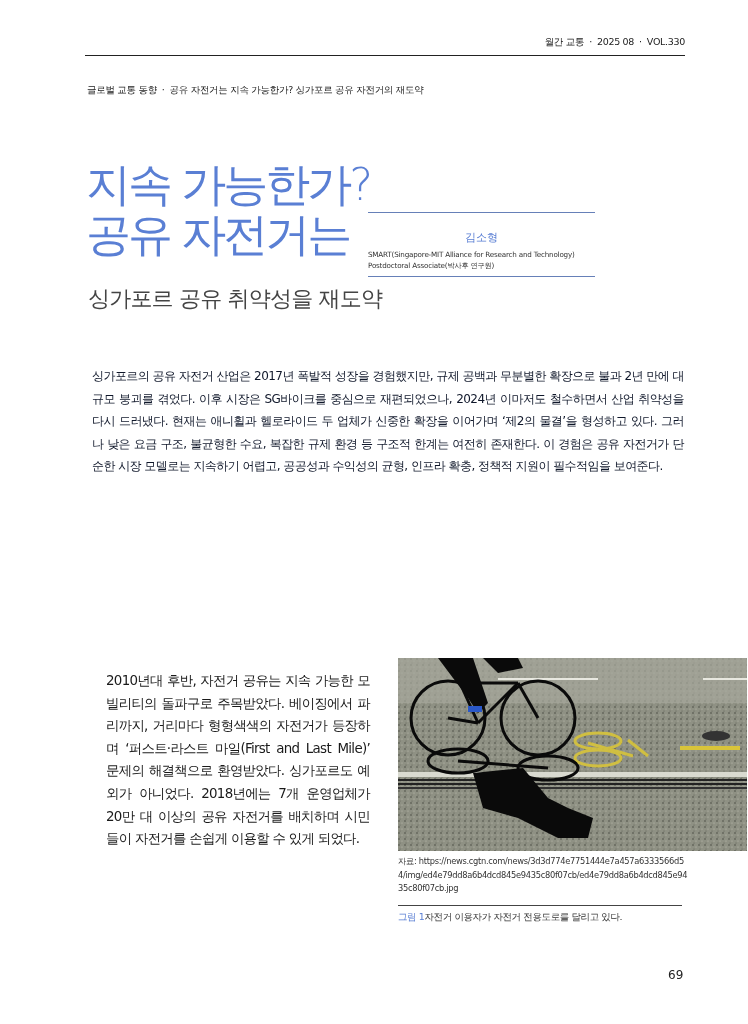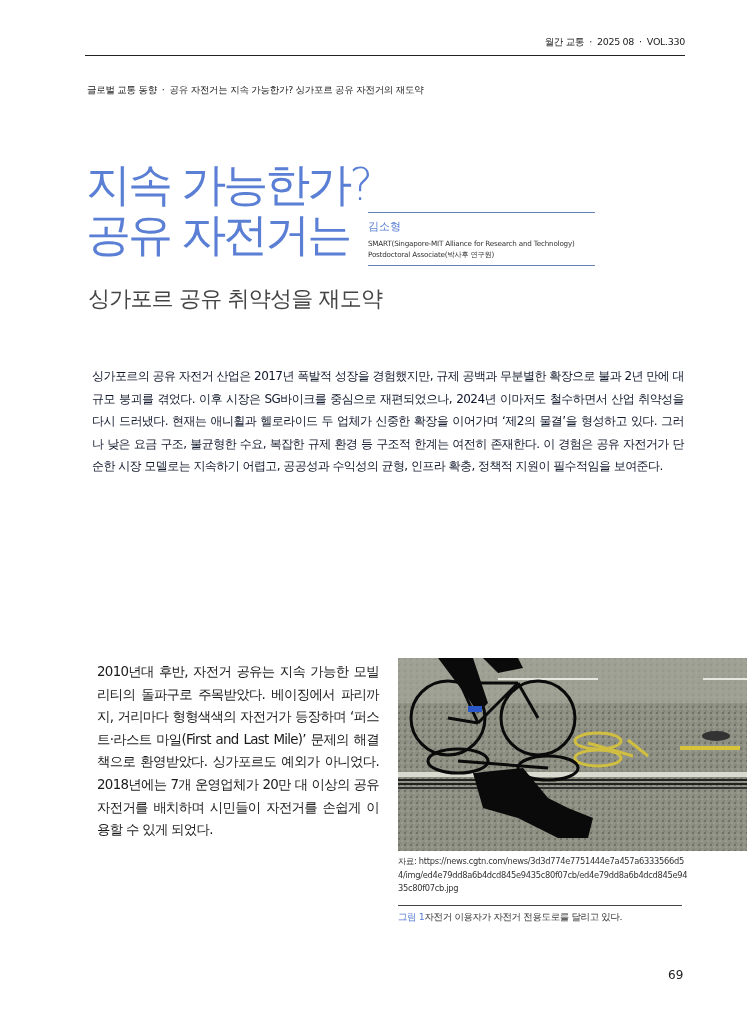--- a/index.html
+++ b/index.html
@@ -27,42 +27,42 @@
     
     .title {
       left: 86px; top: 160px; font-size: 45px; line-height: 50px; color: #5A7FD4;
       font-weight: 300; letter-spacing: -3px; white-space: nowrap;
     }
     .title .line { display: block; }
     .author-block { left: 368px; top: 212px; width: 227px; }
     .author-rule-top { width: 227px; height: 1px; background: #6680b8; }
     .author-rule-bottom { width: 227px; height: 1px; background: #6680b8; margin-top: 5px; }
     .author-name {
-      font-size: 11px; color: #5A7FD4; margin-top: 7px; line-height: 14px;
+      font-size: 11px; color: #5A7FD4; margin-top: 18px; line-height: 14px; text-align: center;
     }
     .author-affil {
       font-size: 7.2px; line-height: 11px; color: #333; letter-spacing: -0.2px; margin-top: 4px; white-space: nowrap;
     }
 
     .subtitle {
       left: 88px; top: 284px; font-size: 22px; color: #444; letter-spacing: -0.8px; white-space: nowrap;
     }
 
     
     .abstract {
       left: 92px; top: 365px; width: 592px; font-size: 12px; line-height: 22.5px;
       color: #0f172a; letter-spacing: -0.55px; text-align: justify;
     }
 
     
     .body-col {
       left: 92px; top: 656px; width: 292px; font-size: 13.4px; line-height: 22.6px;
       color: #1a1a1a; letter-spacing: -0.7px; text-align: justify;
     }
-    .body-col p { margin: 5px; }
+    .body-col p { margin: 14px; }
 
     
     .figure { left: 398px; top: 658px; width: 349px; height: 193px; overflow: hidden; background: #8b8c80; }
     .figure svg { display: block; }
 
     .fig-source {
       left: 398px; top: 855px; width: 290px; font-size: 8.3px; line-height: 13.5px; color: #333;
       letter-spacing: -0.3px; word-break: break-all;
     }
     .fig-rule { left: 398px; top: 905px; width: 284px; height: 1px; background: #444; }

